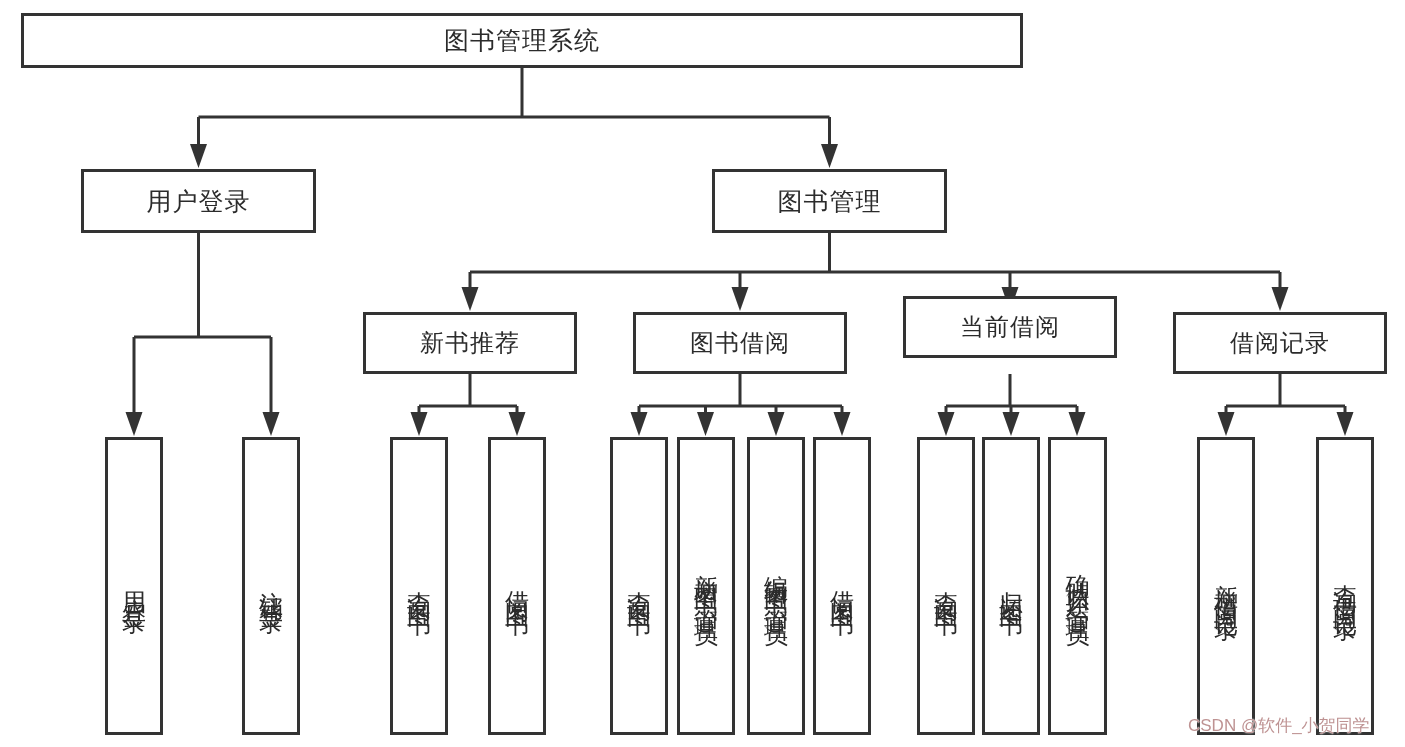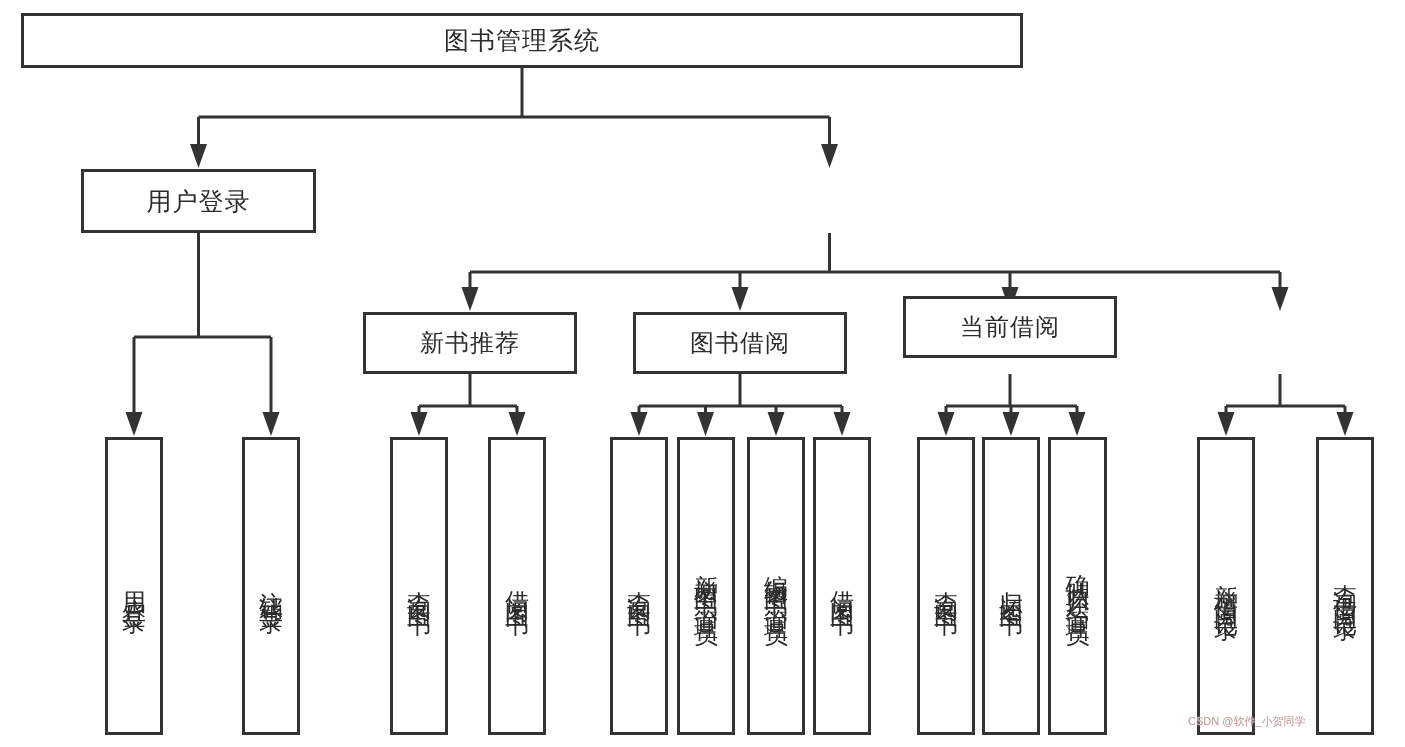--- a/index.html
+++ b/index.html
@@ -36,21 +36,21 @@
     writing-mode:vertical-rl;
     font-size:24px;
     letter-spacing:7px;
     line-height:1;
     white-space:nowrap;
   }
   .watermark{
     position:absolute;
     left:1188px;top:714px;
     width:210px;
-    font-size:11px;
+    font-size:17px;
     color:rgba(187,140,140,0.95);
     text-shadow:0 0 2px #ffffff, 0 0 1px #ffffff;
     z-index:3;
     white-space:nowrap;
   }
 </style>
 </head>
 <body>
 
 <div class="canvas">
@@ -98,29 +98,35 @@
     </g>
   </svg>
 
   <div class="node h" style="left:21px;top:13px;width:1002px;height:55px;">
     <span>图书管理系统</span>
   </div>
 
   <div class="node h" style="left:81px;top:169px;width:235px;height:64px;">
     <span>用户登录</span>
   </div>
+  <div class="node h" style="left:712px;top:169px;width:235px;height:64px;">
+    <span>图书管理</span>
+  </div>
 
   <div class="node h l3" style="left:633px;top:312px;width:214px;height:62px;">
     <span>图书借阅</span>
   </div>
   <div class="node h l3" style="left:363px;top:312px;width:214px;height:62px;">
     <span>新书推荐</span>
   </div>
   <div class="node h l3" style="left:903px;top:296px;width:214px;height:62px;">
     <span>当前借阅</span>
+  </div>
+  <div class="node h l3" style="left:1173px;top:312px;width:214px;height:62px;">
+    <span>借阅记录</span>
   </div>
 
   <div class="leaf" style="left:105px;">
     <span>用户登录</span>
   </div>
   <div class="leaf" style="left:242px;">
     <span>注销登录</span>
   </div>
 
   <div class="leaf" style="left:390px;">

